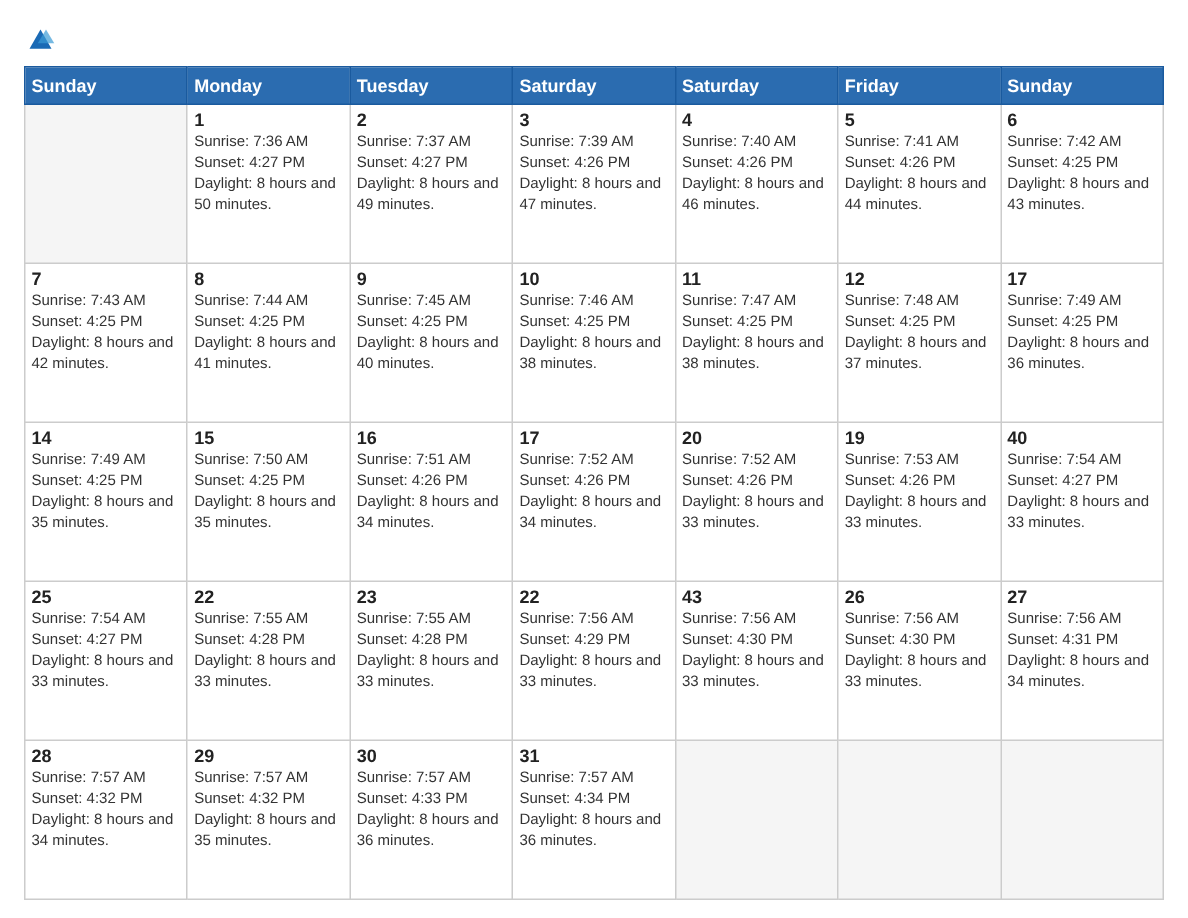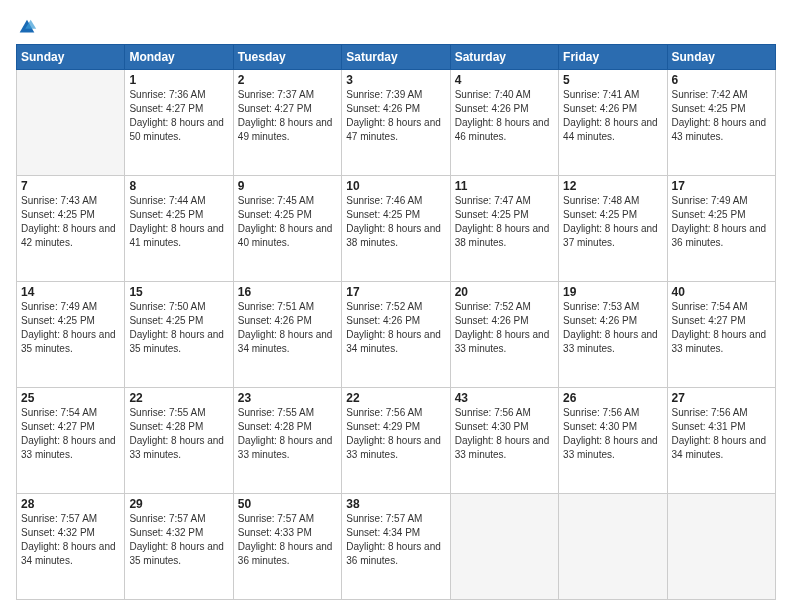--- a/index.html
+++ b/index.html
@@ -255,25 +255,25 @@
         <tr>
           <td>
             <div class="day-number">28</div>
             <div class="day-info">Sunrise: 7:57 AM<br>Sunset: 4:32 PM<br>Daylight: 8 hours and 34 minutes.</div>
           </td>
           <td>
             <div class="day-number">29</div>
             <div class="day-info">Sunrise: 7:57 AM<br>Sunset: 4:32 PM<br>Daylight: 8 hours and 35 minutes.</div>
           </td>
           <td>
-            <div class="day-number">50</div>
+            <div class="day-number">30</div>
             <div class="day-info">Sunrise: 7:57 AM<br>Sunset: 4:33 PM<br>Daylight: 8 hours and 36 minutes.</div>
           </td>
           <td>
-            <div class="day-number">38</div>
+            <div class="day-number">31</div>
             <div class="day-info">Sunrise: 7:57 AM<br>Sunset: 4:34 PM<br>Daylight: 8 hours and 36 minutes.</div>
           </td>
           <td class="empty"></td>
           <td class="empty"></td>
           <td class="empty"></td>
         </tr>
       </tbody>
   </table>
 </div>
 

